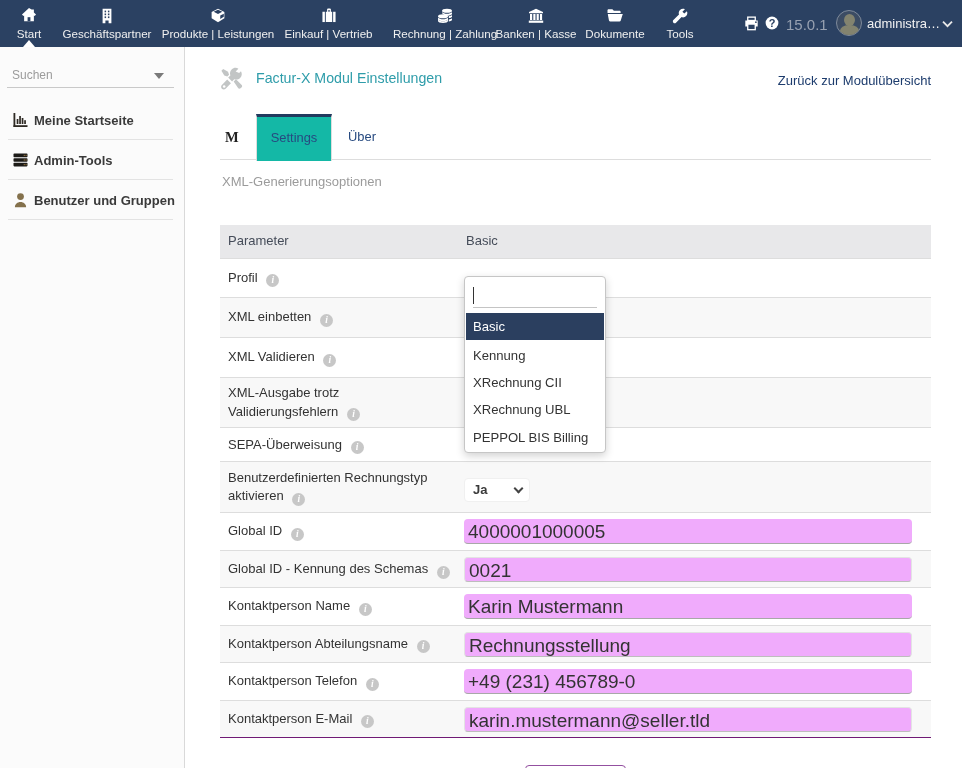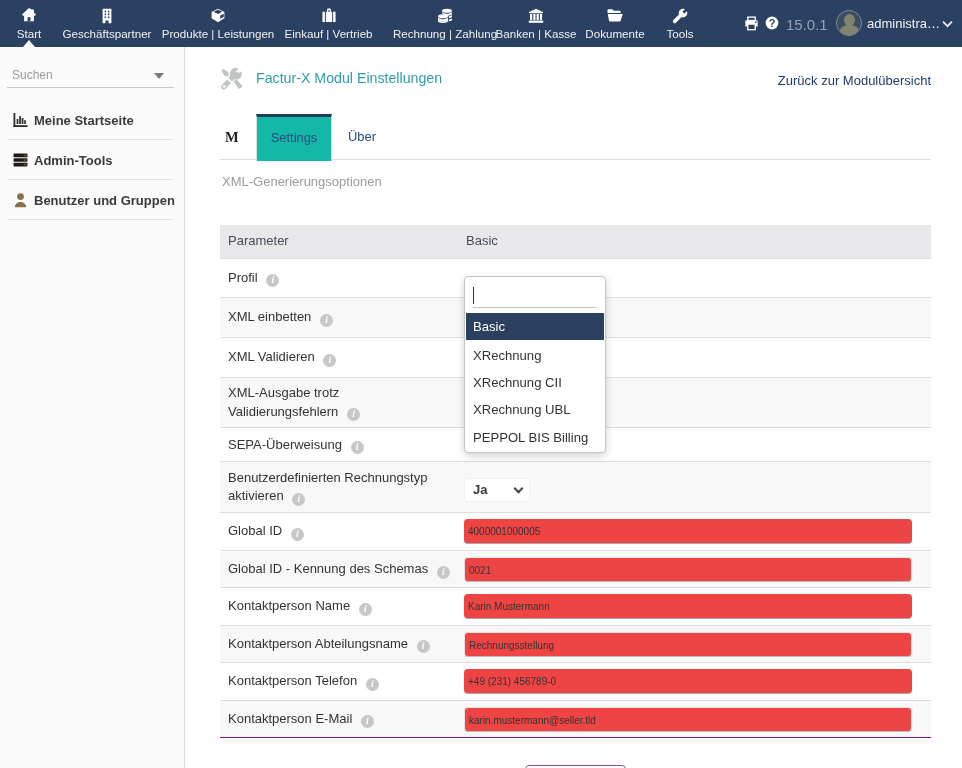--- a/index.html
+++ b/index.html
@@ -58,22 +58,22 @@
 table.params { position:absolute; left:34px; top:178px; width:711px; border-collapse:collapse; }
 table.params td { border-top:1px solid #ddd; vertical-align:middle; line-height:18.5px; font-size:13px; }
 table.params tr.hdr td { background:#e8e8ea; color:#454c59; border-top:none; padding:0 8px; height:33.5px; }
 table.params td.lab { width:238px; padding:0 8px; color:#333; }
 table.params td.val { padding:0 8px 0 6px; }
 
 table.params tr.g td { background:#f8f8f8; }
 .ic-info { display:inline-block; width:13px; height:13px; border-radius:50%; background:#c7c7c7;
   color:#fff; font-size:9.5px; line-height:13px; text-align:center; vertical-align:-1.5px; margin-left:5px;
   font-family:"Liberation Serif",serif; font-style:italic; font-weight:bold; }
-.inp { width:448px; height:25px; background:#ef4444; border:none; border-bottom:1px solid #a8a8a8;
-  border-radius:4px; padding:0 0 0 4px; font-size:10px; line-height:25px; color:#333; }
+.inp { width:448px; height:25px; background:#f0abfc; border:none; border-bottom:1px solid #a8a8a8;
+  border-radius:4px; padding:0 0 0 4px; font-size:19px; line-height:25px; color:#333; }
 tr.g .inp { border:1px solid #e3e3e3; border-bottom:1px solid #bdbdbd; }
 .selja { display:inline-block; width:66px; height:24px; background:#fff; border:1px solid #f0f0f0; border-radius:4px;
   position:relative; line-height:22px; padding-left:8px; font-weight:bold; color:#3a3a3a; }
 .selja .dn { position:absolute; right:7px; top:8px; width:7px; height:7px; border-right:2px solid #444;
   border-bottom:2px solid #444; transform:rotate(45deg) scaleY(1); margin-top:-2px; }
 .selwrap { position:relative; height:24px; }
 .selval { position:absolute; left:5px; top:7px; font-size:13.2px; color:#333; }
 .selcaret { position:absolute; left:130px; top:11px; width:0; height:0;
   border-left:4.5px solid transparent; border-right:4.5px solid transparent; border-bottom:5.5px solid #676767; }
 
@@ -348,17 +348,17 @@
     </table>
 
   <div class="savebtn">Speichern</div>
 </div>
 
 <div class="dd">
   <div class="sin">
       <div class="cursor"></div>
     </div>
   <div class="opt sel" style="top:36px;">Basic</div>
-  <div class="opt" style="top:65px;">XRechnung</div>
+  <div class="opt" style="top:65px;">Kennung</div>
   <div class="opt" style="top:92px;">XRechnung CII</div>
   <div class="opt" style="top:119px;">XRechnung UBL</div>
   <div class="opt" style="top:147px;">PEPPOL BIS Billing</div>
 </div>
 
 </body></html>

